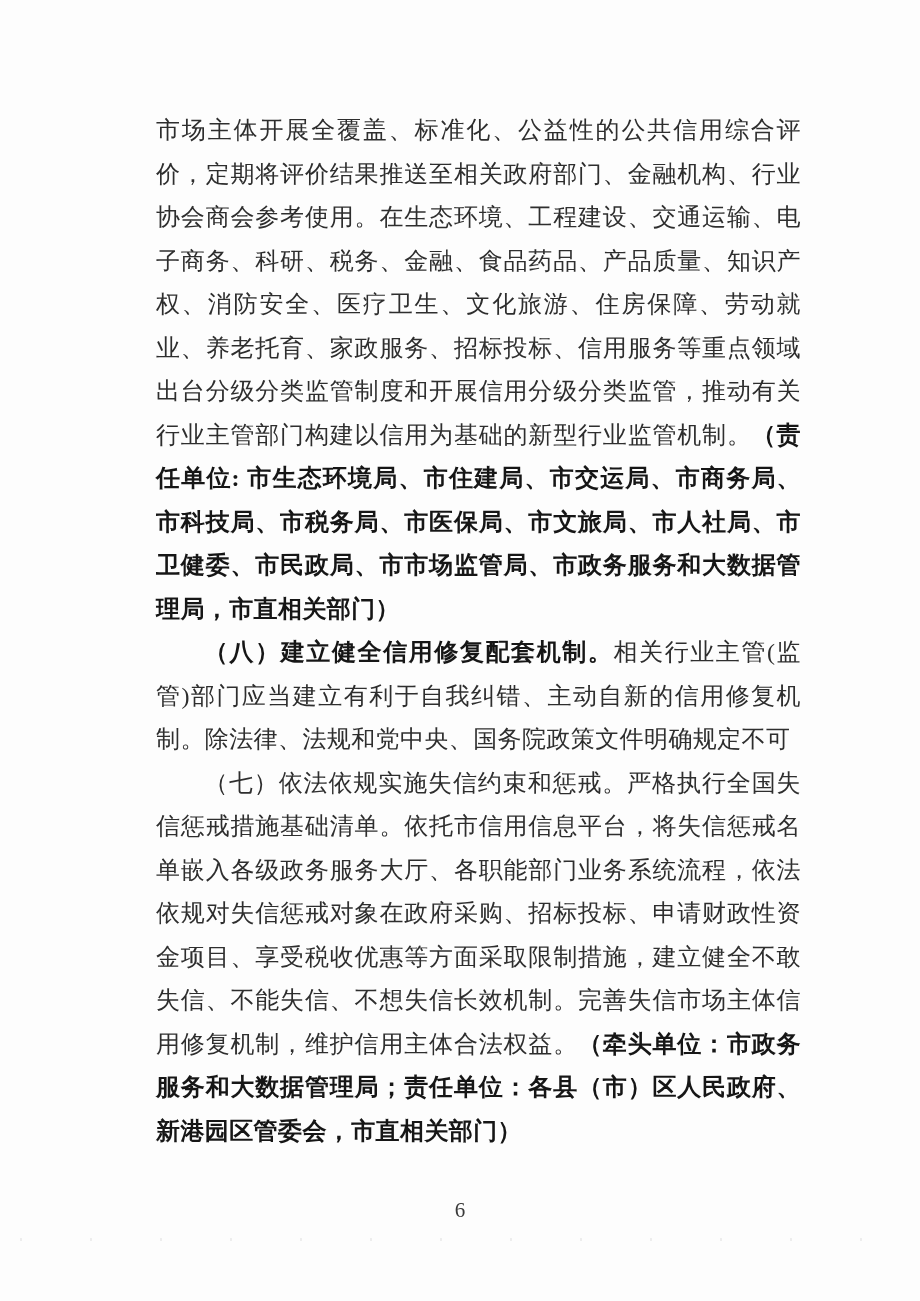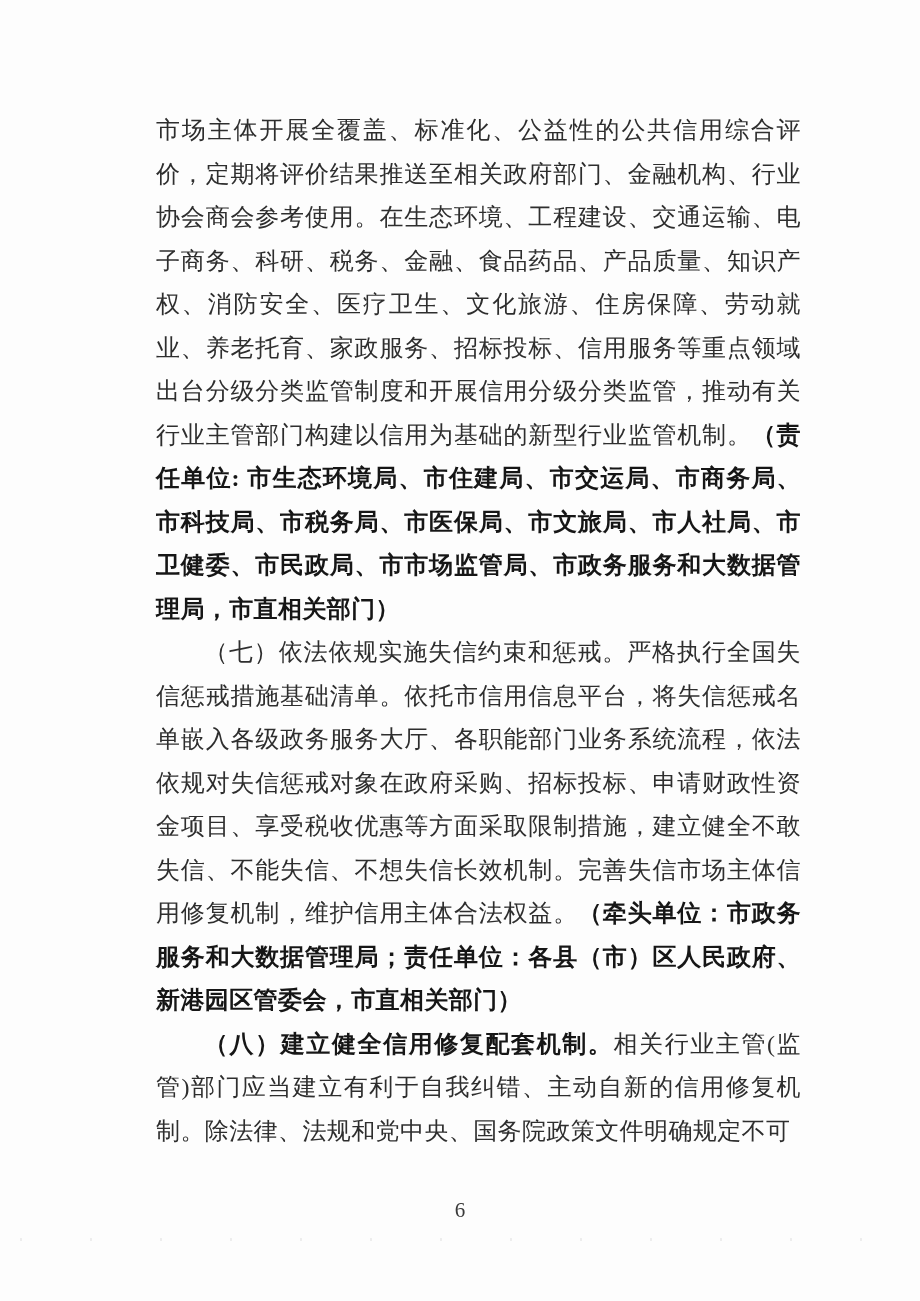--- a/index.html
+++ b/index.html
@@ -71,18 +71,18 @@
     color:#3a3a3a;
     font-family:"Liberation Serif","DejaVu Serif",serif;
   }
 </style>
 </head>
 <body>
 
 <div class="page">
   <div class="content">
       <p class="para"><span class="run">市场主体开展全覆盖、标准化、公益性的公共信用综合评价，定期将评价结果推送至相关政府部门、金融机构、行业协会商会参考使用。在生态环境、工程建设、交通运输、电子商务、科研、税务、金融、食品药品、产品质量、知识产权、消防安全、医疗卫生、文化旅游、住房保障、劳动就业、养老托育、家政服务、招标投标、信用服务等重点领域出台分级分类监管制度和开展信用分级分类监管，推动有关行业主管部门构建以信用为基础的新型行业监管机制。</span><span class="run bold">（责任单位: 市生态环境局、市住建局、市交运局、市商务局、市科技局、市税务局、市医保局、市文旅局、市人社局、市卫健委、市民政局、市市场监管局、市政务服务和大数据管理局，市直相关部门）</span></p>
+      <p class="para indent"><span class="run bold">（八）建立健全信用修复配套机制。</span><span class="run">相关行业主管(监管)部门应当建立有利于自我纠错、主动自新的信用修复机制。除法律、法规和党中央、国务院政策文件明确规定不可</span></p>
       <p class="para indent"><span class="run">（七）依法依规实施失信约束和惩戒。严格执行全国失信惩戒措施基础清单。依托市信用信息平台，将失信惩戒名单嵌入各级政务服务大厅、各职能部门业务系统流程，依法依规对失信惩戒对象在政府采购、招标投标、申请财政性资金项目、享受税收优惠等方面采取限制措施，建立健全不敢失信、不能失信、不想失信长效机制。完善失信市场主体信用修复机制，维护信用主体合法权益。</span><span class="run bold">（牵头单位：市政务服务和大数据管理局；责任单位：各县（市）区人民政府、新港园区管委会，市直相关部门）</span></p>
-      <p class="para indent"><span class="run bold">（八）建立健全信用修复配套机制。</span><span class="run">相关行业主管(监管)部门应当建立有利于自我纠错、主动自新的信用修复机制。除法律、法规和党中央、国务院政策文件明确规定不可</span></p>
     </div>
   <div class="scan-noise"></div>
   <div class="page-number">6</div>
 </div>
 
 </body></html>

